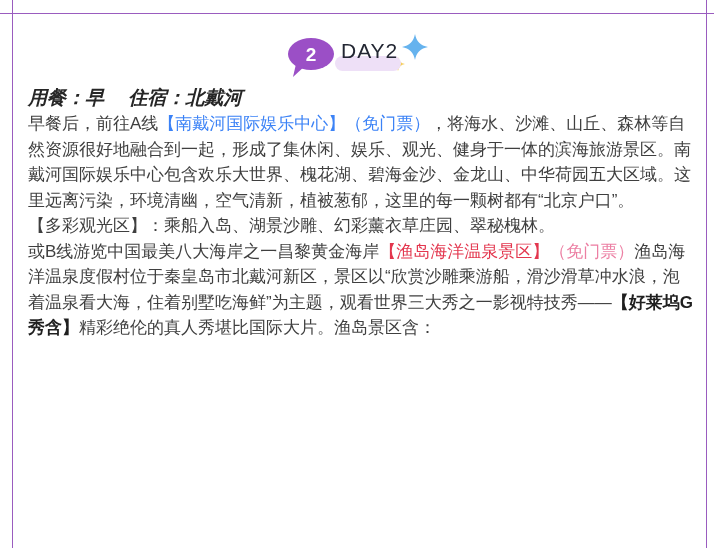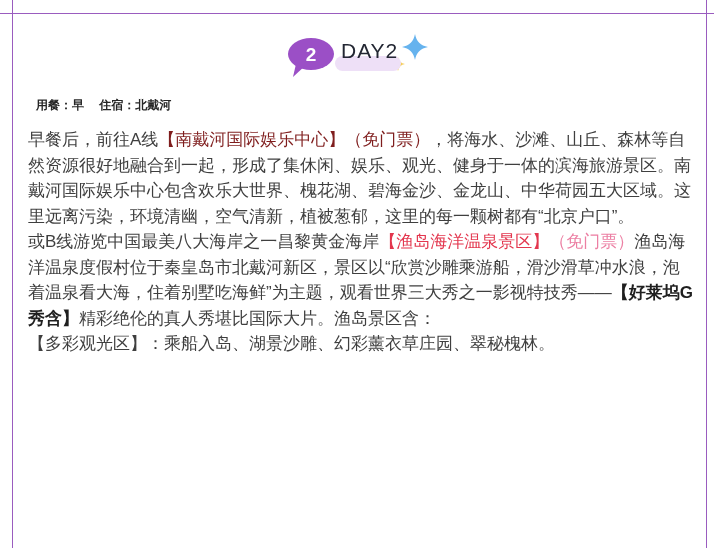--- a/index.html
+++ b/index.html
@@ -37,24 +37,24 @@
   }
   .sparkle-blue{position:absolute;left:114px;top:-4px;width:26px;height:26px;}
   .sparkle-yellow{position:absolute;left:103px;top:19px;width:14px;height:14px;}
 
   
   .content{
     position:absolute;left:28px;top:84px;width:668px;
     color:#3f3f3f;
   }
   .meta{
-    margin:8px;font-size:12px;font-weight:bold;color:#262626;line-height:27px;
+    margin:0;font-size:19px;font-weight:bold;color:#262626;line-height:27px;font-style:italic;
   }
   .para{margin:0;font-size:17px;line-height:25.5px;}
-  .seg-purple{color:#7f1d1d;}
+  .seg-purple{color:#3b82f6;}
   .seg-red{color:#e3364e;}
   .seg-pink{color:#ec7fa3;}
   .seg-bold{color:#1f1f1f;font-weight:bold;}
 </style>
 </head>
 <body>
 
 <div class="page">
 
   <div class="frame-top"></div>
@@ -73,18 +73,18 @@
     <svg class="sparkle-yellow" viewBox="0 0 24 24">
       <path d="M12 0C13.2 6.8 17.2 10.8 24 12 17.2 13.2 13.2 17.2 12 24 10.8 17.2 6.8 13.2 0 12 6.8 10.8 10.8 6.8 12 0Z" fill="#f5cd5a"></path>
     </svg>
   </div>
 
   <div class="content">
     <p class="meta">用餐：早　 住宿：北戴河</p>
 
     <p class="para"><span>早餐后，前往A线</span><span class="seg-purple">【南戴河国际娱乐中心】（免门票）</span><span>，将海水、沙滩、山丘、森林等自然资源很好地融合到一起，形成了集休闲、娱乐、观光、健身于一体的滨海旅游景区。南戴河国际娱乐中心包含欢乐大世界、槐花湖、碧海金沙、金龙山、中华荷园五大区域。这里远离污染，环境清幽，空气清新，植被葱郁，这里的每一颗树都有“北京户口”。</span></p>
 
+    <p class="para">【多彩观光区】：乘船入岛、湖景沙雕、幻彩薰衣草庄园、翠秘槐林。</p>
+
     <p class="para"><span>或B线游览中国最美八大海岸之一昌黎黄金海岸</span><span class="seg-red">【渔岛海洋温泉景区】</span><span class="seg-pink">（免门票）</span><span>渔岛海洋温泉度假村位于秦皇岛市北戴河新区，景区以“欣赏沙雕乘游船，滑沙滑草冲水浪，泡着温泉看大海，住着别墅吃海鲜”为主题，观看世界三大秀之一影视特技秀——</span><span class="seg-bold">【好莱坞G秀含】</span><span>精彩绝伦的真人秀堪比国际大片。渔岛景区含：</span></p>
-
-    <p class="para">【多彩观光区】：乘船入岛、湖景沙雕、幻彩薰衣草庄园、翠秘槐林。</p>
   </div>
 
 </div>
 
 </body></html>

